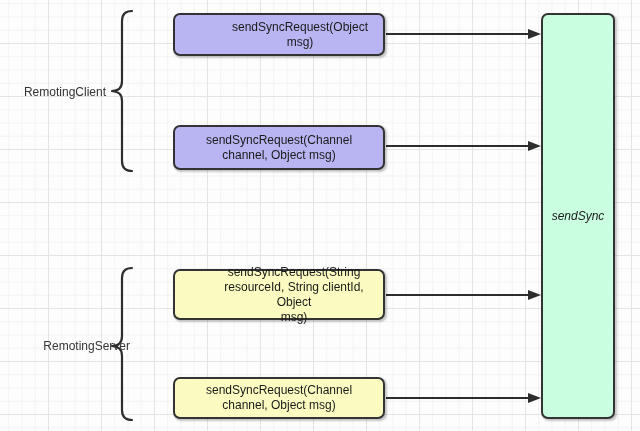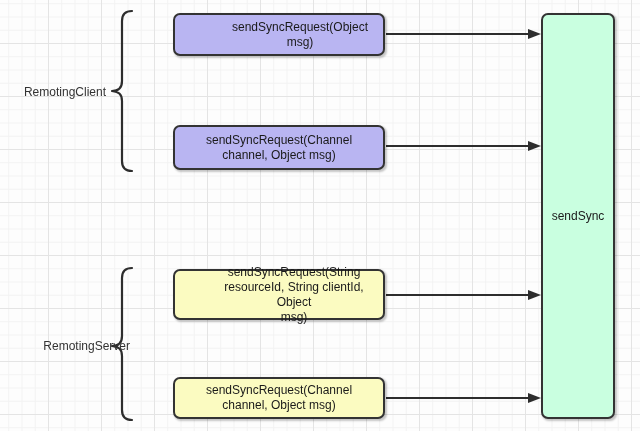--- a/index.html
+++ b/index.html
@@ -31,21 +31,21 @@
     justify-content: center;
     text-align: center;
     font-size: 12px;
     line-height: 15px;
     color: #1a1a1a;
     box-shadow: 1.5px 1.5px 2px rgba(0,0,0,0.22);
     padding: 1px 6px;
   }
   .node.client { background: #b9b5f2; }
   .node.server { background: #fbfbc1; }
-  .node.target { background: #c9ffe0; }
+  .node.target { background: #c9ffe0; font-style: italic; }
 
   #box-client-1 { left: 173px; top: 13px;  width: 212px; height: 43px; padding-left: 48px; }
   #box-client-2 { left: 173px; top: 125px; width: 212px; height: 45px; }
   #box-server-1 { left: 173px; top: 269px; width: 212px; height: 51px; padding-left: 36px; }
   #box-server-2 { left: 173px; top: 377px; width: 212px; height: 42px; }
   #box-target   { left: 541px; top: 13px;  width: 74px;  height: 406px; }
 
   .group-label {
     position: absolute;
     left: 0;

